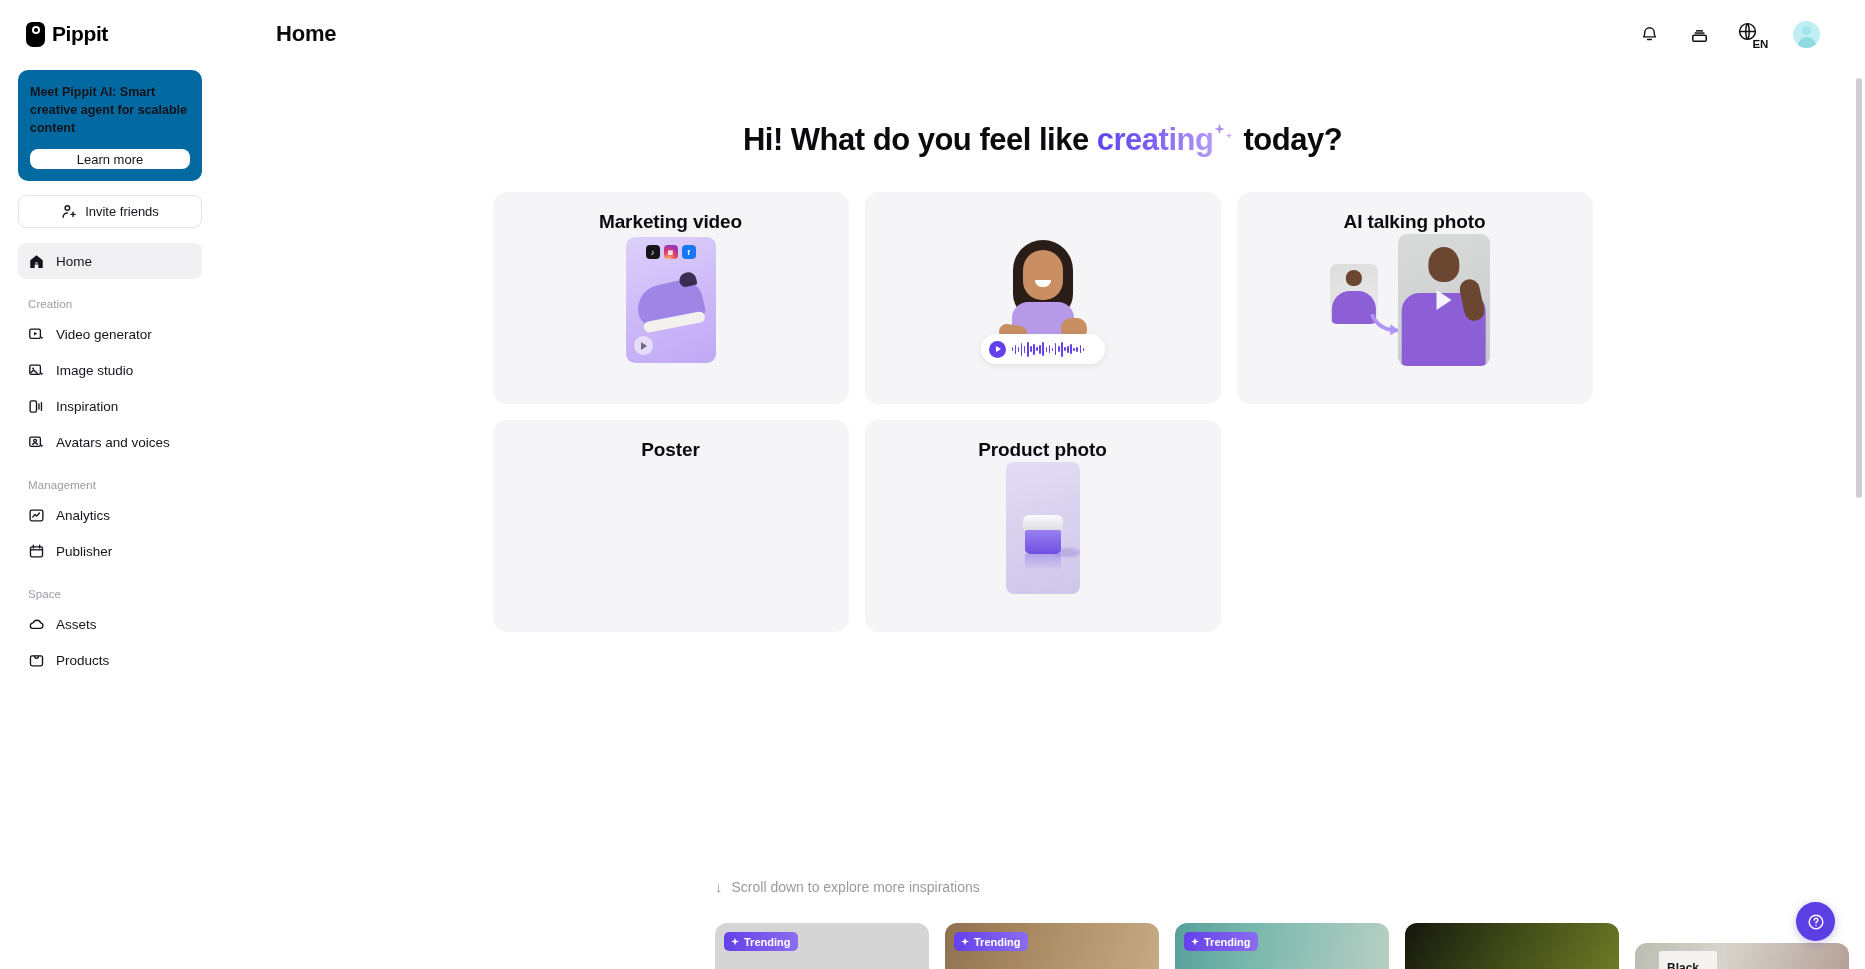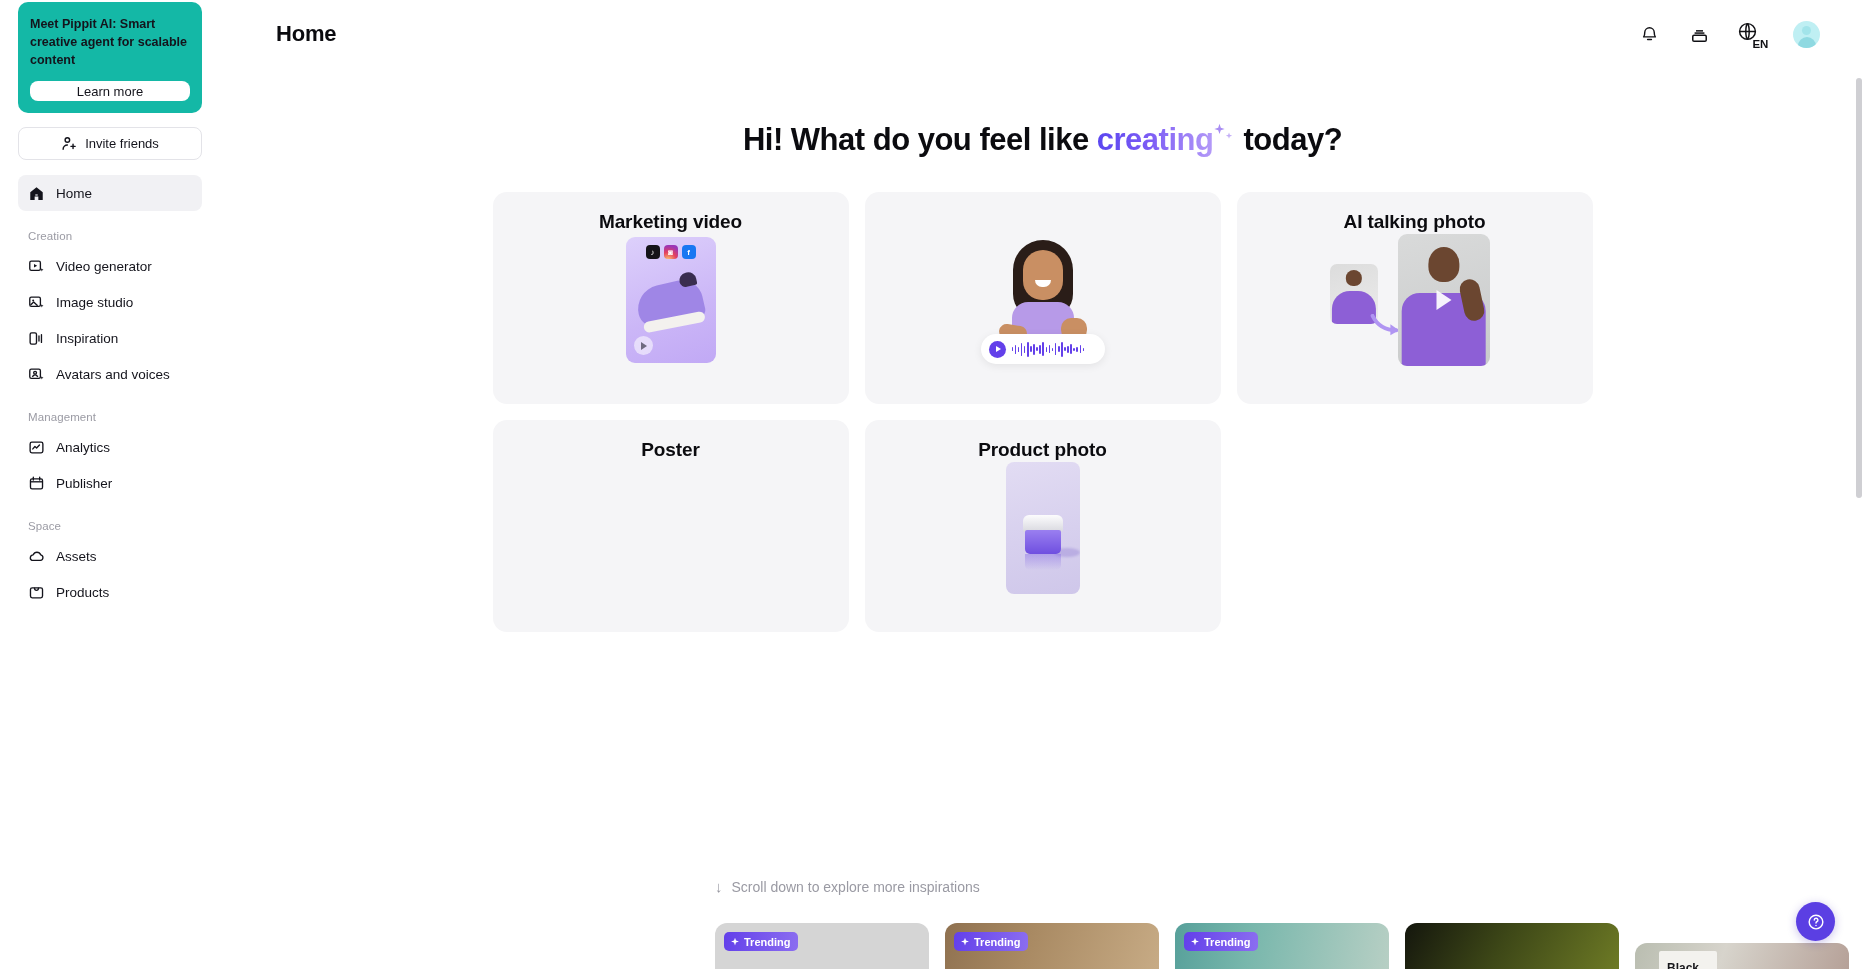--- a/index.html
+++ b/index.html
@@ -21,21 +21,21 @@
     position: relative;
     z-index: 5;
   }
   .logo-row { height: 68px; display: flex; align-items: center; padding-left: 8px; gap: 7px; }
   .logo-mark { width: 19px; height: 25px; background: #000; border-radius: 6px 6px 7px 7px; position: relative; }
   .logo-mark::after { content: ""; position: absolute; top: 4px; left: 5.5px; width: 8px; height: 8px; border-radius: 50%; background: #fff; }
   .logo-mark::before { content: ""; position: absolute; top: 6.5px; left: 8px; width: 3.5px; height: 3.5px; border-radius: 50%; background: #000; z-index:2;}
   .logo-text { font-size: 21px; font-weight: 700; letter-spacing: -0.4px; color: #000; }
 
   .promo {
-    background: #14b8a6; border-radius: 10px;
+    background: #0369a1; border-radius: 10px;
     padding: 13px 12px 12px 12px; margin-top: 2px;
   }
   .promo-text { font-size: 12.5px; font-weight: 700; line-height: 1.45; color: #14141c; }
   .promo-btn {
     margin-top: 12px; width: 100%; height: 20px;
     background: #ffffff; border: none; border-radius: 8px;
     font-family: inherit; font-size: 13px; font-weight: 500; color: #14141c;
     cursor: pointer;
   }
 
@@ -201,20 +201,24 @@
     background:#cfcfd3; border-radius:3px; cursor:pointer;
   }
 </style>
 </head>
 <body>
 
 <div class="app">
 
   <aside class="sidebar">
 
+    <div class="logo-row">
+      <span class="logo-mark"></span>
+      <span class="logo-text">Pippit</span>
+    </div>
 
     <div class="promo">
       <div class="promo-text">Meet Pippit AI: Smart creative agent for scalable content</div>
       <button class="promo-btn">Learn more</button>
     </div>
 
     <div class="invite-btn">
       <svg class="ico" viewBox="0 0 24 24" fill="none" stroke="#14141c" stroke-width="2" stroke-linecap="round" stroke-linejoin="round">
         <circle cx="9" cy="7" r="3.2"></circle>
           <path d="M3 20c0-3.3 2.7-6 6-6"></path>

